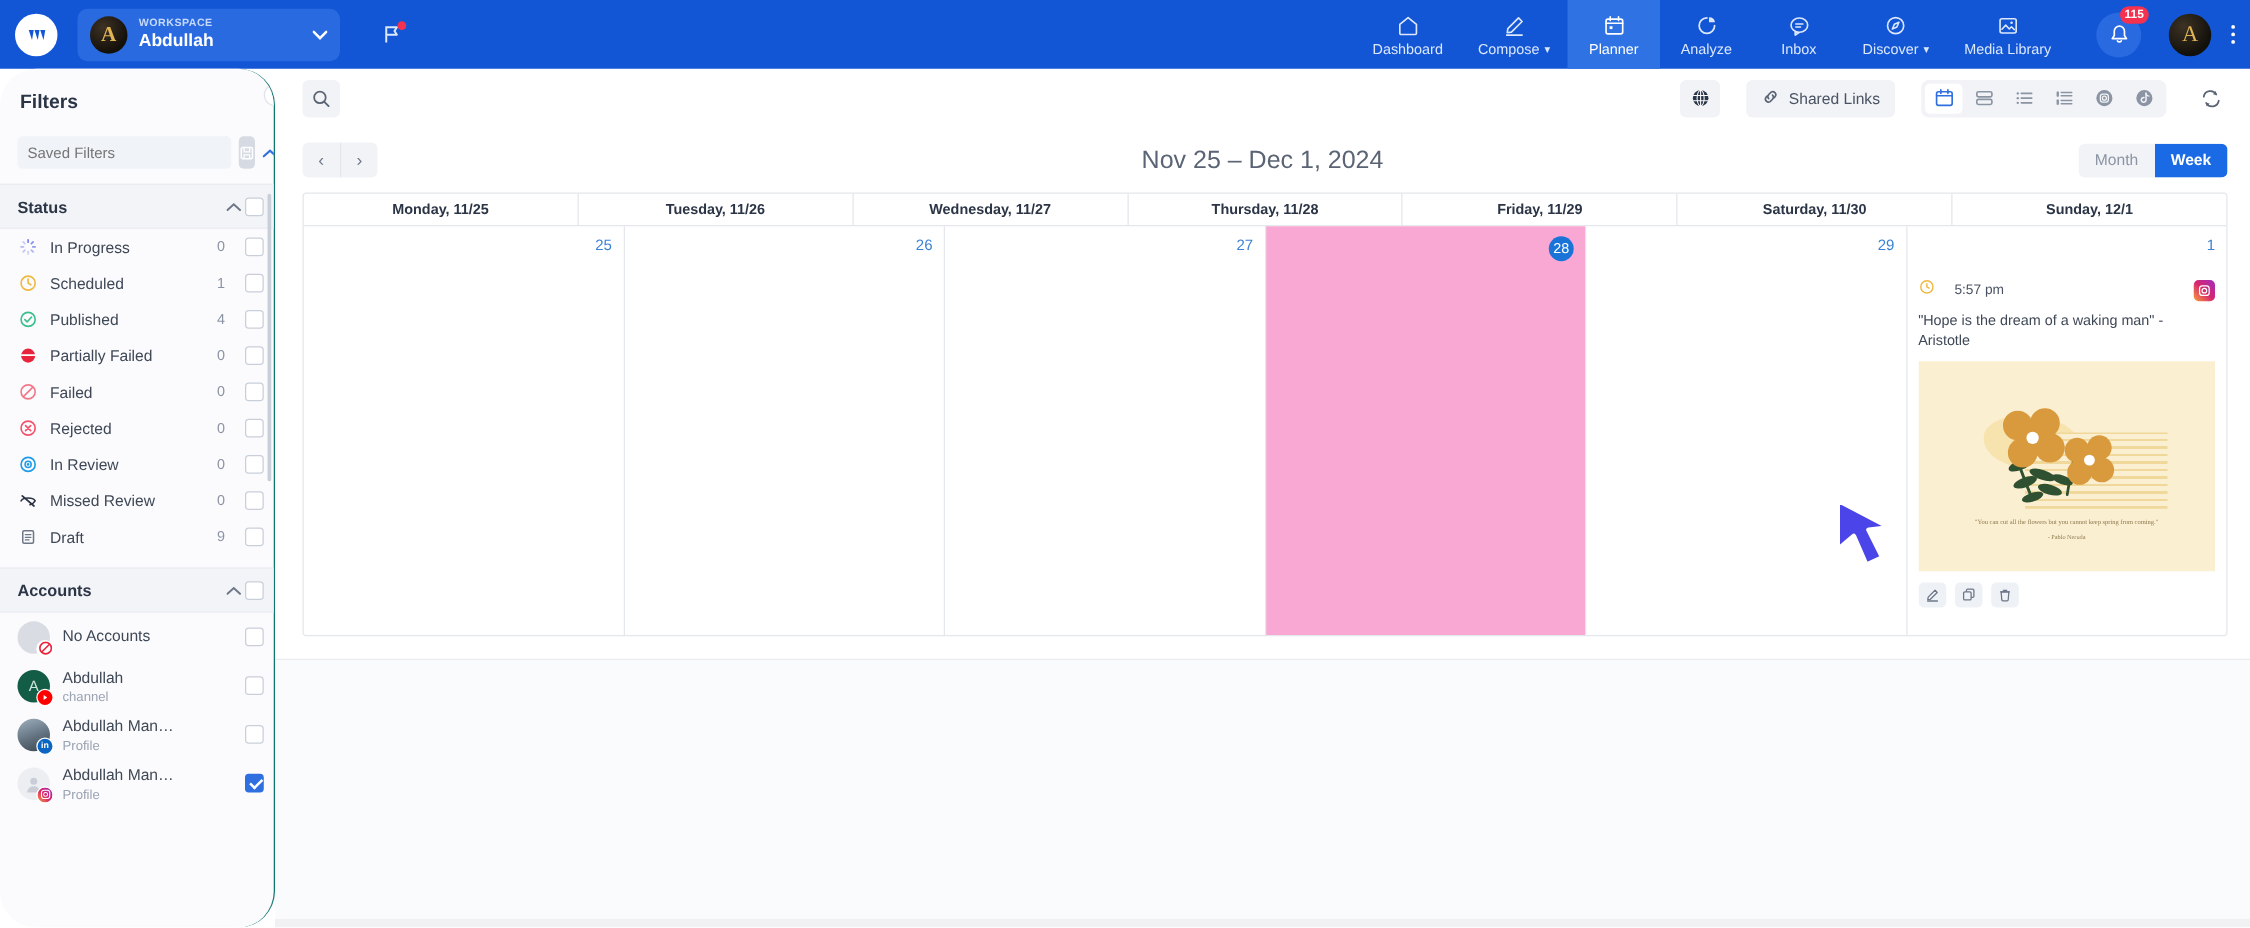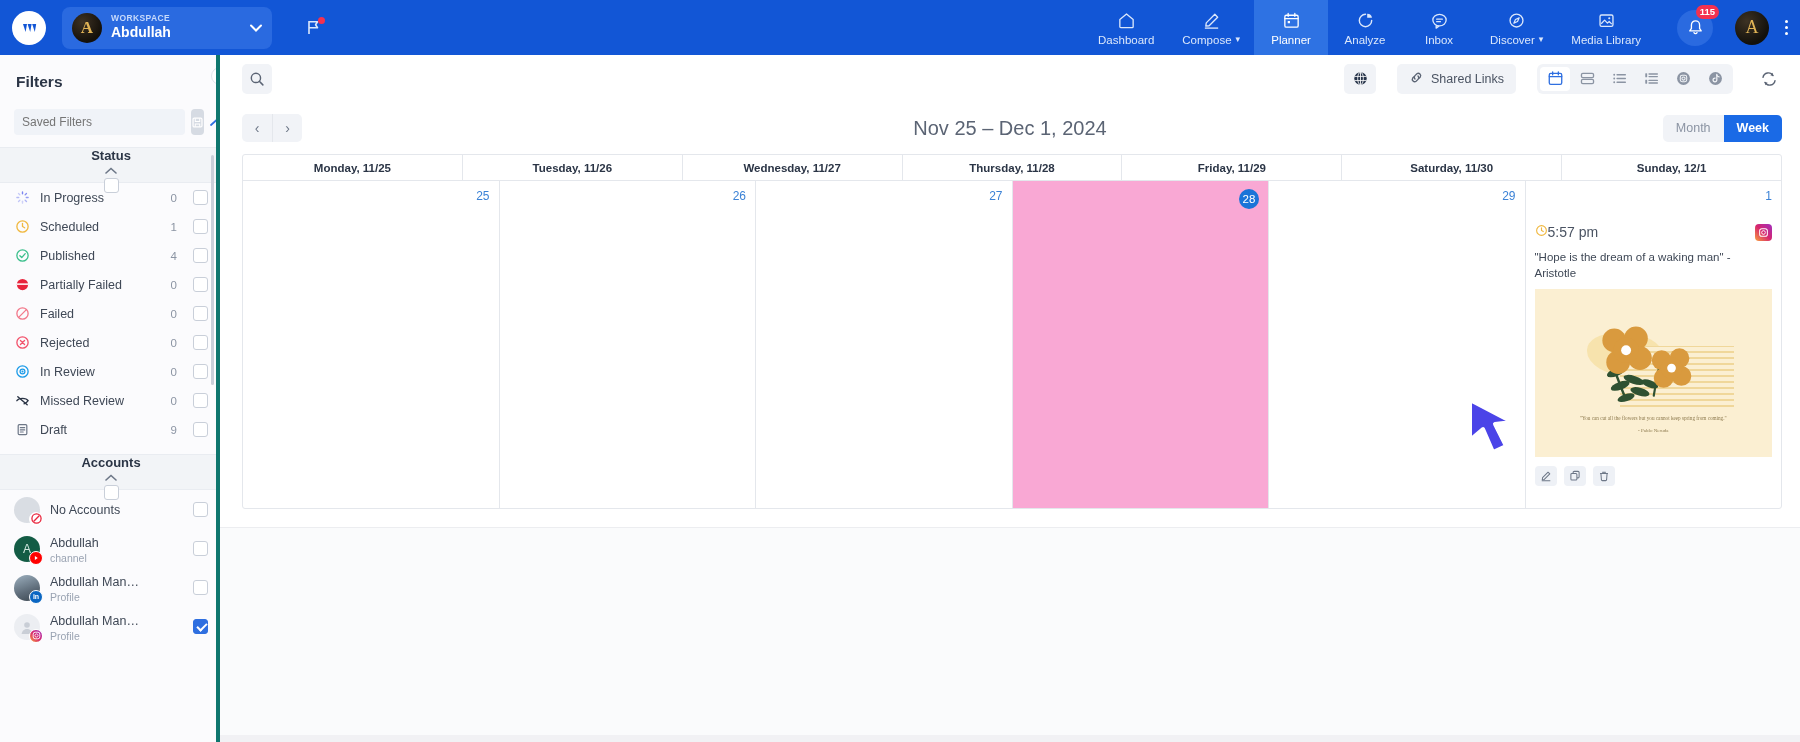--- a/index.html
+++ b/index.html
@@ -81,22 +81,23 @@
            font-size: 16px; line-height: 6px; cursor: pointer; flex:none;
            display:flex; flex-direction:column; gap:3px; align-items:center;}
   .kebab i { width:3px; height:3px; background:#fff; border-radius:50%; display:block;}
 
   
   .body-wrap { display: flex; height: 687px; width: 100%; }
 
   
   .sidebar {
     width: 220px; flex: none; background: #fbfbfd;
-    border-right: 4px solid #0f766e; position: relative;
+    border-right: 1px solid #0f766e; position: relative;
     overflow: hidden;
+    border-radius: 29px;
   }
   .sb-title { font-size: 15.5px; font-weight: bold; color: #2b3546; padding: 18px 0 16px 16px; }
 
   .saved-row { display: flex; align-items: center; padding: 0 8px 0 14px; gap: 6px; height: 30px; }
   .saved-input {
     flex: 1; height: 26px; background: #f0f3f8; border: none; border-radius: 4px;
     font-size: 12px; color: #9aa3b2; padding: 0 8px;
     font-family: "Liberation Sans", sans-serif;
   }
   .saved-btn { width: 30px; height: 26px; background: #d6dbe3; border-radius: 4px;
@@ -108,21 +109,21 @@
   .cbx.checked { background: #2f6fe0; border-color: #2f6fe0; position: relative; }
   .cbx.checked::after {
     content: ""; position: absolute; left: 4.5px; top: 1px;
     width: 4px; height: 8px; border: solid #fff; border-width: 0 2px 2px 0;
     transform: rotate(45deg);
   }
 
   .sec-head {
     display: flex; align-items: center; padding: 0 8px 0 14px;
     height: 36px; background: #f2f4f7; border-top: 1px solid #e9ecf1;
-    border-bottom: 1px solid #e9ecf1; margin-top: 10px; flex-direction: column;
+    border-bottom: 1px solid #e9ecf1; margin-top: 10px;
   }
   .sec-head .t { flex: 1; font-size: 13px; font-weight: bold; color: #2b3546; }
 
   .filter-row { display: flex; align-items: center; height: 29px; padding: 0 8px 0 14px; gap: 9px; }
   .filter-row .ico { width: 17px; height: 17px; flex:none; display:flex; align-items:center; justify-content:center;}
   .filter-row .nm { flex: 1; font-size: 12.5px; color: #3f4856; }
   .filter-row .ct { font-size: 11.5px; color: #8b94a3; margin-right: 7px; }
 
   .acct-row { display: flex; align-items: center; height: 39px; padding: 0 8px 0 14px; gap: 10px; }
   .acct-av { width: 26px; height: 26px; border-radius: 50%; position: relative; flex: none; }
@@ -195,21 +196,21 @@
   .daynum { text-align: right; font-size: 12px; color: #3b82d6; }
   .daynum.today-pill {
     display: inline-block; float: right; background: #1a74d8; color: #fff;
     width: 20px; height: 20px; border-radius: 50%; line-height: 20px;
     text-align: center; font-size: 11.5px;
   }
 
   
   .post { margin-top: 20px; }
   .post-top { display: flex; align-items: center; }
-  .post-time { font-size: 14px; color: #4a5362; margin-left: 0; flex: 1; }
+  .post-time { font-size: 11px; color: #4a5362; margin-left: 16px; flex: 1; }
   .post-plat { width: 17px; height: 17px; border-radius: 4px;
                background: linear-gradient(45deg,#f9a03c 0%,#d6256e 50%,#a02fc0 100%);
                display:flex; align-items:center; justify-content:center; }
   .post-txt { font-size: 11.5px; color: #3f4856; line-height: 1.35; margin-top: 9px; }
   .post-img {
     margin-top: 8px; width: 100%; height: 168px; background: #fbefd2;
     position: relative; overflow: hidden;
   }
   .post-img .stripes {
     position:absolute; left:36%; top:34%; width: 48%; height: 36%;

